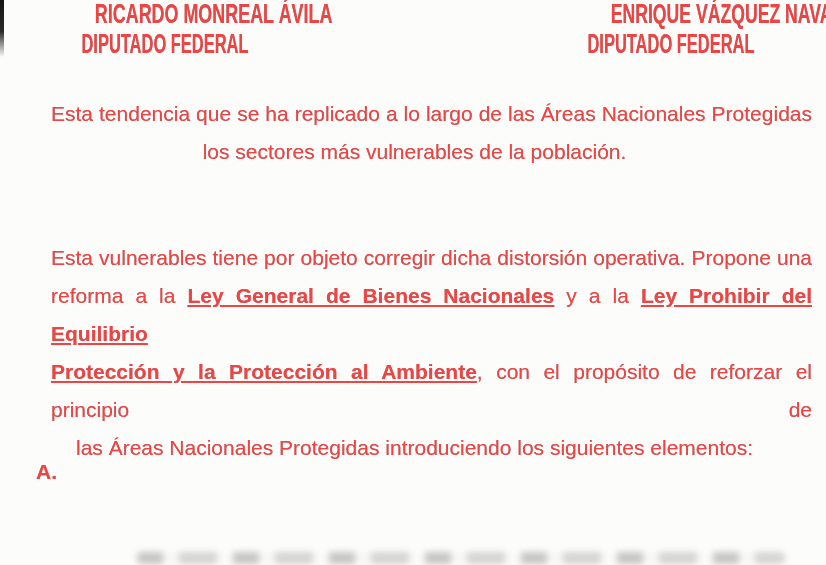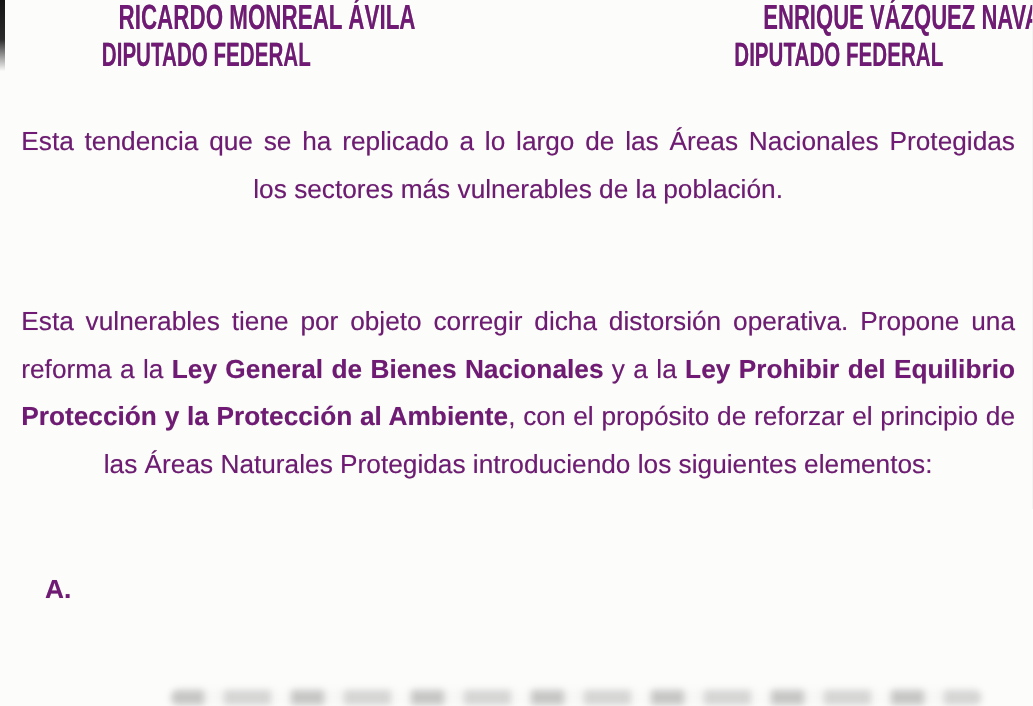--- a/index.html
+++ b/index.html
@@ -7,21 +7,21 @@
     font-family: "Liberation Sans", "DejaVu Sans", sans-serif;
     background: #e8e8e8;
   }
   .page {
     position: relative;
     width: 826px;
     height: 565px;
     margin: 0 auto;
     background: #fcfcfb;
     overflow: hidden;
-    color: #701a75;
+    color: #ef4444;
   }
 
   
   .edge-artifact {
     position: absolute;
     left: 0; top: 0;
     width: 4px; height: 57px;
     background: linear-gradient(180deg, #141414 0%, #2b2b2b 55%, rgba(70,70,70,0) 100%);
     filter: blur(0.4px);
   }
@@ -55,22 +55,22 @@
     position: absolute;
     left: 17px;
     width: 795px;
     font-size: 21px;
     line-height: 38px;
     text-shadow: 0 0 0.55px rgba(15,15,15,0.4);
   }
   .p1 { top: 95px; }
   .p2 { top: 239px; }
   .ln { text-align: center; }
-  .jl { text-align: justify; text-align-last: justify; }
-  .b  { font-weight: 700; }
+  .jl { text-align: justify; text-align-last: justify; margin-left: 34px; }
+  .b  { font-weight: 700; text-decoration: underline; }
 
   
   .item-a {
     position: absolute;
     left: 36px;
     top: 453px;
     width: 776px;
     display: flex;
     font-size: 21px;
     line-height: 38px;
@@ -118,21 +118,21 @@
 
   <div class="para p1">
     <div class="ln jl">Esta tendencia que se ha replicado a lo largo de las Áreas Nacionales Protegidas</div>
     <div class="ln">los sectores más vulnerables de la población.</div>
   </div>
 
   <div class="para p2">
     <div class="ln jl"><span>Esta vulnerables tiene por objeto corregir dicha distorsión operativa. Propone una</span></div>
     <div class="ln jl"><span>reforma a la </span><span class="b">Ley General de Bienes Nacionales</span><span> y a la </span><span class="b">Ley Prohibir del Equilibrio</span></div>
     <div class="ln jl"><span class="b">Protección y la Protección al Ambiente</span><span>, con el propósito de reforzar el principio de</span></div>
-    <div class="ln"><span>las Áreas Naturales Protegidas introduciendo los siguientes elementos:</span></div>
+    <div class="ln"><span>las Áreas Nacionales Protegidas introduciendo los siguientes elementos:</span></div>
   </div>
 
   <div class="item-a">
     <div class="marker">A.</div>
     <div class="content">
     </div>
   </div>
 
   <div class="smudge"></div>
 

